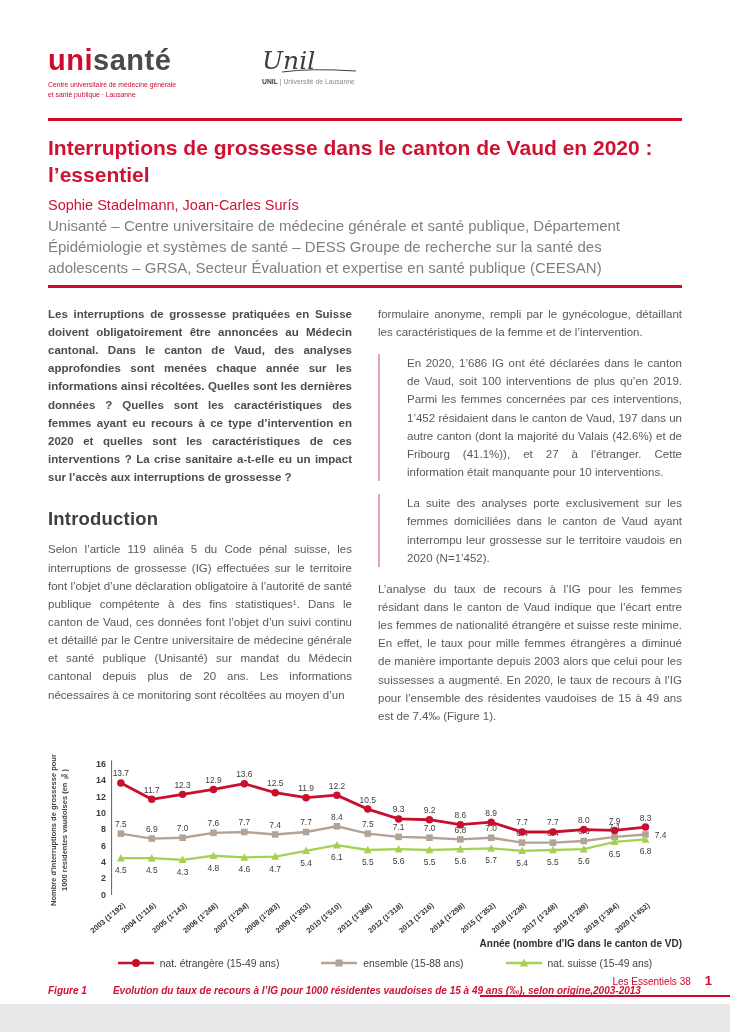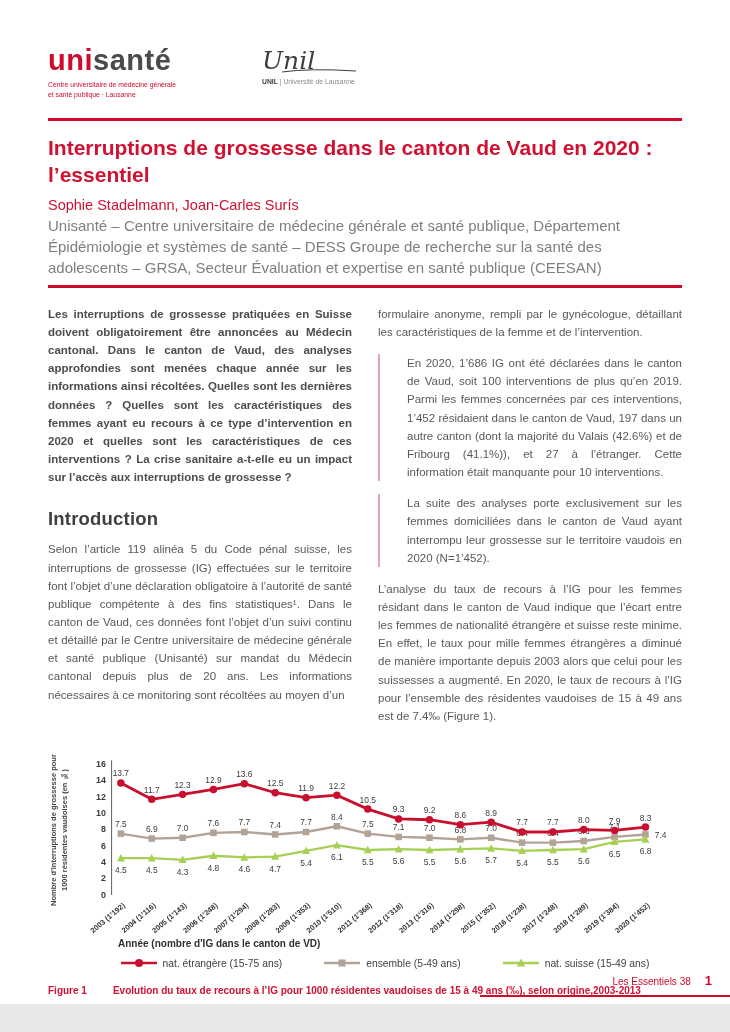--- a/index.html
+++ b/index.html
@@ -42,25 +42,25 @@
   .keypara { border-left:2px solid #e2a4ae; padding-left:27px; }
 
   
   .figure { margin-top:14px; }
   .chart-row { display:flex; align-items:flex-start; }
   .ylabel {
     writing-mode:vertical-rl; transform:rotate(180deg);
     height:152px; width:30px; margin-top:2px;
     font-size:7.5px; font-weight:bold; color:#3f3f3f; text-align:center; line-height:1.5;
   }
-  .xaxis-title { padding-left:70px; text-align:left; font-size:10px; font-weight:bold; color:#2f2f2f; margin-top:-14px; }
+  .xaxis-title { padding-left:70px; text-align:right; font-size:10px; font-weight:bold; color:#2f2f2f; margin-top:-14px; }
   .legend { display:flex; justify-content:center; gap:42px; margin-top:8px; padding-left:40px; }
   .legend-item { display:flex; align-items:center; gap:6px; }
   .legend-item span { font-size:10.3px; color:#3f3f3f; }
-  .caption-row { display:flex; gap:26px; margin-top:16px; font-size:10px; font-weight:bold; color:#d01132; }
+  .caption-row { display:flex; gap:26px; margin-top:16px; font-size:10px; font-weight:bold; font-style:italic; color:#d01132; }
 
   
   .footer-line { position:absolute; top:995px; right:0; width:250px; height:2px; background:#cf0a2c; }
   .footer { position:absolute; top:973px; right:18px; display:flex; align-items:baseline;justify-content:flex-end; }
   .footer .series-name { font-size:10px; color:#cf0a2c; }
   .footer .pageno { font-size:13px; font-weight:bold; color:#cf0a2c; margin-left:14px; }
 </style>
 </head>
 <body>
 
@@ -249,28 +249,28 @@
             <text x="609" y="66.375" text-anchor="middle" font-size="9" fill="#3c3c3c">8.3</text>
           </svg>
       </div>
       <div class="xaxis-title">Année (nombre d'IG dans le canton de VD)</div>
       <div class="legend">
         <div class="legend-item">
           <svg class="legend-swatch" width="36" height="12" viewBox="0 0 36 12">
               <line x1="0" y1="6" x2="36" y2="6" stroke="#c8102e" stroke-width="2.5"></line>
               <circle cx="18" cy="6" r="4" fill="#c8102e"></circle>
             </svg>
-          <span>nat. étrangère (15-75 ans)</span>
+          <span>nat. étrangère (15-49 ans)</span>
         </div>
         <div class="legend-item">
           <svg class="legend-swatch" width="36" height="12" viewBox="0 0 36 12">
               <line x1="0" y1="6" x2="36" y2="6" stroke="#b3a296" stroke-width="2.5"></line>
               <rect x="14.5" y="2.5" width="7" height="7" fill="#b3a296"></rect>
             </svg>
-          <span>ensemble (5-49 ans)</span>
+          <span>ensemble (15-88 ans)</span>
         </div>
         <div class="legend-item">
           <svg class="legend-swatch" width="36" height="12" viewBox="0 0 36 12">
               <line x1="0" y1="6" x2="36" y2="6" stroke="#a6d054" stroke-width="2.5"></line>
               <path d="M18 1.5 L22.2 9.5 L13.8 9.5 Z" fill="#a6d054"></path>
             </svg>
           <span>nat. suisse (15-49 ans)</span>
         </div>
       </div>
       <div class="caption-row">

